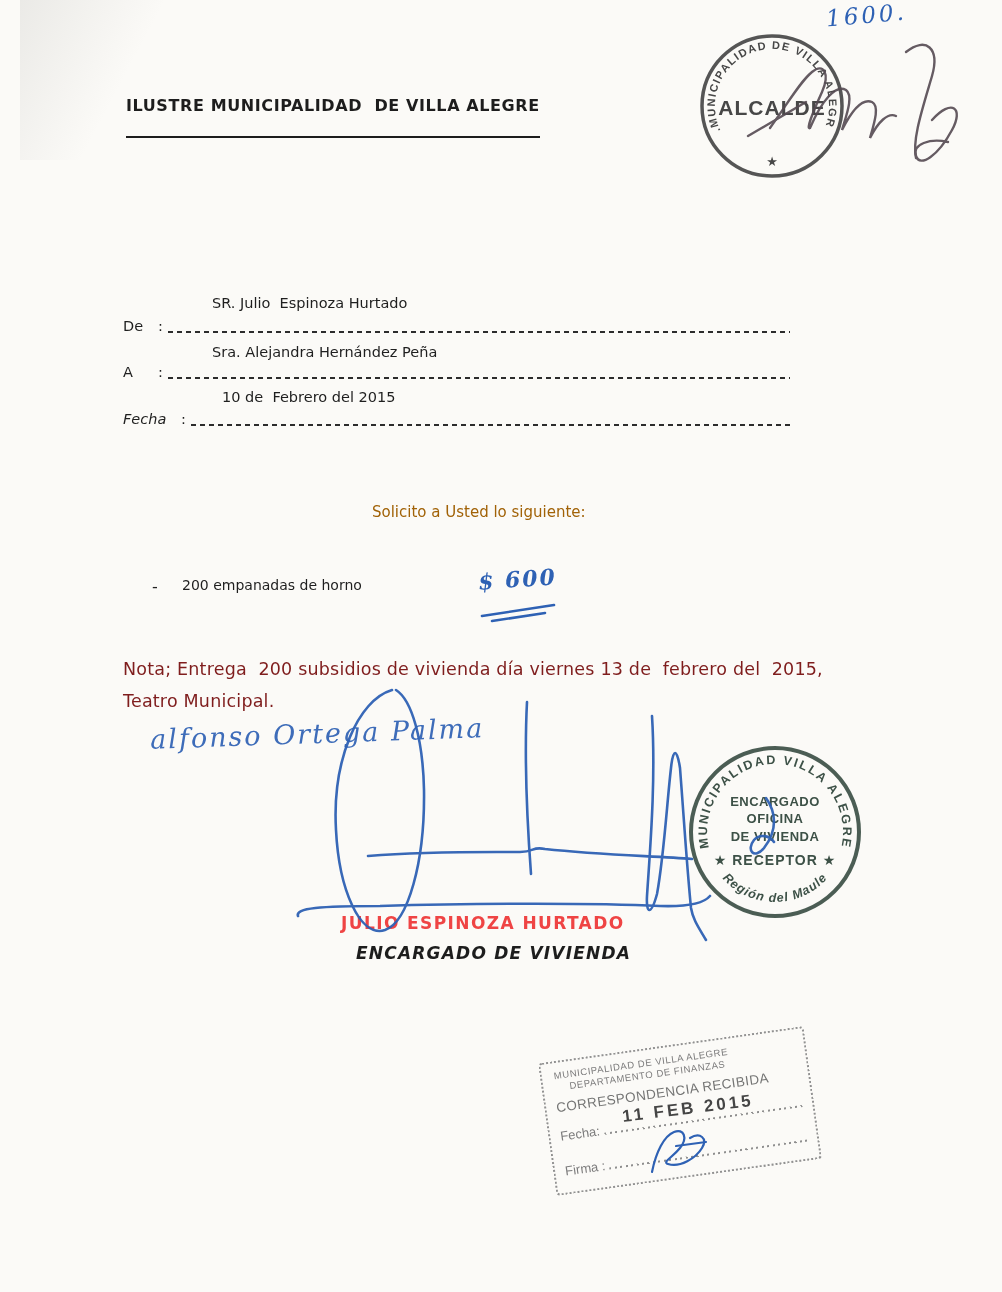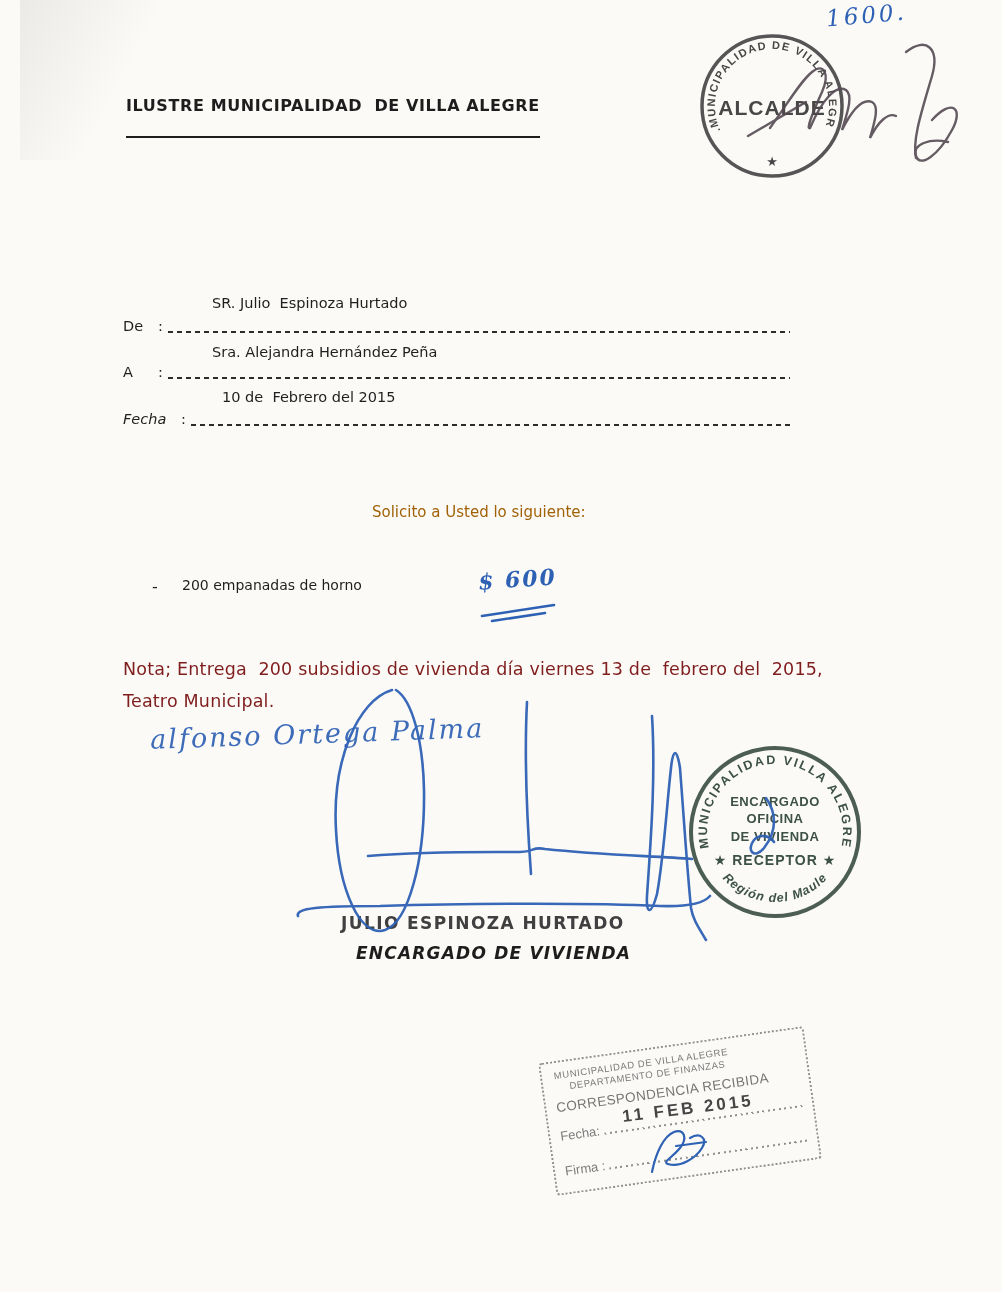--- a/index.html
+++ b/index.html
@@ -27,21 +27,21 @@
   .fval{font-size:14.5px; color:#1f1f1f;}
   .flab{font-size:14.5px; color:#1f1f1f;}
   .dashline{
     height:2px;
     background:repeating-linear-gradient(90deg,#2c2c2c 0 5px,transparent 5px 9px);
   }
   .intro{left:372px; top:503px; font-size:15px; color:#a16207;}
   .bullet{left:152px; top:577px; font-size:16px;}
   .itemtext{left:182px; top:577px; font-size:14px; color:#1f1f1f;}
   .nota{left:123px; font-size:17.5px; letter-spacing:.2px; color:#7f1d1d;}
-  .signame{left:341px; top:913px; font-size:17px; font-weight:bold; letter-spacing:1.4px; color:#404040;}
+  .signame{left:341px; top:913px; font-size:17px; font-weight:bold; letter-spacing:1.4px; color:#ef4444;}
   .sigtitle{left:356px; top:943px; font-size:17px; font-weight:bold; letter-spacing:1.2px; color:#1d1d1d;font-style:italic;}
   
   .hw{
     font-style:italic; color:#2e61b4; font-family:"DejaVu Serif","Liberation Serif",serif;
   }
   .folio{left:826px; top:2px; font-size:23px; letter-spacing:3px; transform:rotate(-5deg);}
   .price{left:478px; top:566px; font-size:22px; letter-spacing:2px; transform:rotate(-4deg); font-weight:bold;}
   .hwname{left:150px; top:718px; font-size:27px; letter-spacing:2px; transform:rotate(-2deg); opacity:.92;}
   
   .finstamp{

